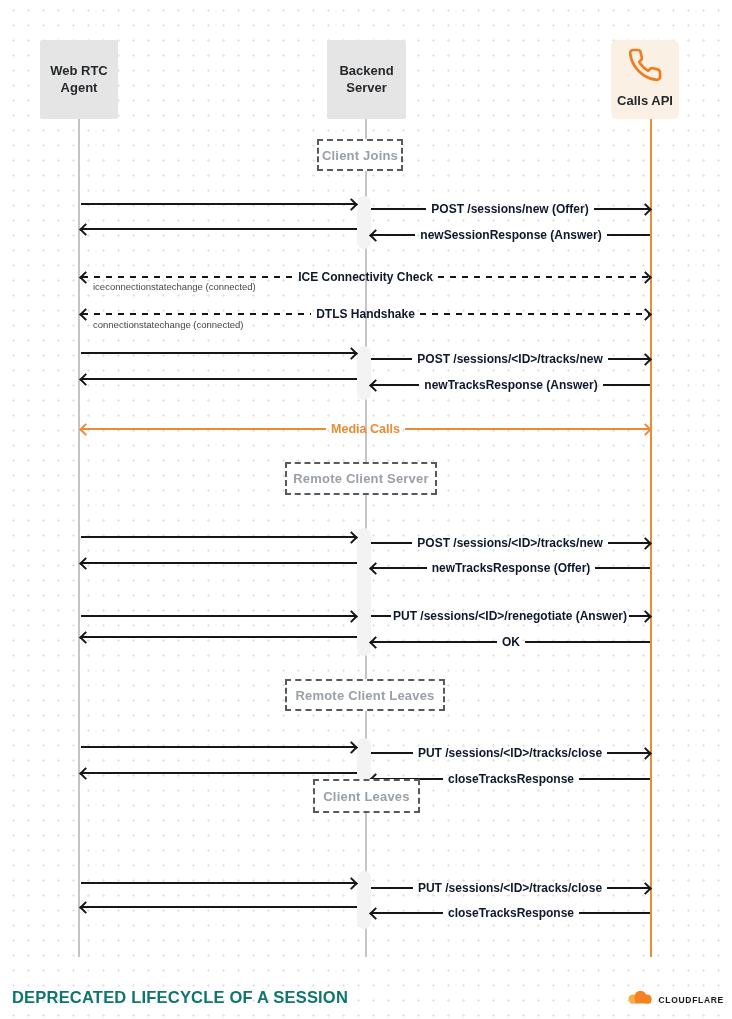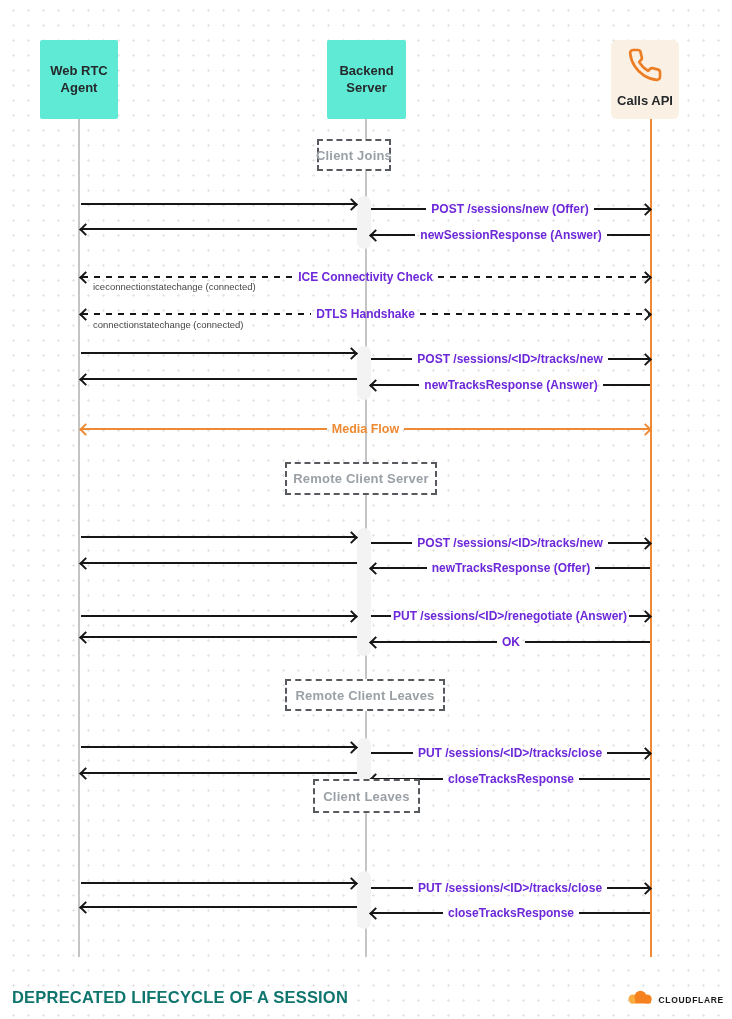--- a/index.html
+++ b/index.html
@@ -6,40 +6,40 @@
   body{
     width:732px;height:1019px;position:relative;overflow:hidden;
     font-family:"Liberation Sans", sans-serif;
     background-color:#ffffff;
     background-image:radial-gradient(#e5e5e5 1.1px, transparent 1.3px);
     background-size:15px 15px;
     background-position:6px 18px;
   }
   .actor{
     position:absolute;top:40px;height:79px;z-index:3;
-    background:#5eead4;border-radius:2px;
+    background:#e5e5e5;border-radius:2px;
     display:flex;align-items:center;justify-content:center;
     text-align:center;font-weight:bold;font-size:13px;color:#26292c;line-height:1.3;
   }
   .actor.calls{
     background:#faf1e4;border-radius:6px;
     flex-direction:column;justify-content:flex-start;padding-top:7px;box-sizing:border-box;gap:5px;
   }
   .life{position:absolute;top:119px;height:838px;width:2px;background:#c4c4c4;z-index:1;}
   .life.orange{background:#ed8a33;}
   .bar{position:absolute;left:357px;width:14px;background:#f3f3f4;border-radius:7px;z-index:2;}
   .seg{position:absolute;display:flex;align-items:center;height:0;z-index:4;}
   .ln{height:2.4px;background:#161616;}
   .f{flex:1;}
   .mw{min-width:5px;}
   .dash{background:repeating-linear-gradient(90deg,#161616 0 6px,transparent 6px 12px);}
   .chev{width:9px;height:9px;flex:none;box-sizing:border-box;}
   .chev.r{border-top:2.4px solid #161616;border-right:2.4px solid #161616;transform:rotate(45deg);margin-left:-8px;}
   .chev.l{border-top:2.4px solid #161616;border-left:2.4px solid #161616;transform:rotate(-45deg);margin-right:-8px;}
-  .lbl{font-weight:bold;font-size:12px;color:#6d28d9;padding:0 5px;white-space:nowrap;line-height:1;}
+  .lbl{font-weight:bold;font-size:12px;color:#0f172a;padding:0 5px;white-space:nowrap;line-height:1;}
   .orange .ln{background:#ed8a33;}
   .orange .chev.r{border-color:#ed8a33;}
   .orange .chev.l{border-color:#ed8a33;}
   .orange .lbl{color:#ed8a33;font-size:12.5px;}
   .note{position:absolute;font-size:9.5px;color:#474747;white-space:nowrap;z-index:4;}
   .phase{
     position:absolute;z-index:5;background:#ffffff;border:2px dashed #565a5e;
     color:#9aa0a6;font-size:13px;font-weight:600;letter-spacing:.2px;
     display:flex;align-items:center;justify-content:center;white-space:nowrap;box-sizing:border-box;
   }
@@ -69,21 +69,21 @@
 </div>
 <div class="actor calls" style="left:611px;width:68px">
   <span>
     <svg width="36" height="36" viewBox="0 0 24 24" fill="none" stroke="#ed7d23" stroke-width="1.8" stroke-linecap="round" stroke-linejoin="round">
       <path d="M22 16.92v3a2 2 0 0 1-2.18 2 19.79 19.79 0 0 1-8.63-3.07 19.5 19.5 0 0 1-6-6 19.79 19.79 0 0 1-3.07-8.67A2 2 0 0 1 4.11 2h3a2 2 0 0 1 2 1.72c.13.96.36 1.9.7 2.81a2 2 0 0 1-.45 2.11L8.09 9.91a16 16 0 0 0 6 6l1.27-1.27a2 2 0 0 1 2.11-.45c.91.34 1.85.57 2.81.7A2 2 0 0 1 22 16.92z"></path>
     </svg>
   </span>
   <span class="calls-label">Calls API</span>
 </div>
 
-<div class="phase" style="left:317px;top:139px;width:74px;height:32px">
+<div class="phase" style="left:317px;top:139px;width:86px;height:32px">
     <span>Client Joins</span>
   </div>
 <div class="phase" style="left:285px;top:462px;width:152px;height:33px">
     <span>Remote Client Server</span>
   </div>
 <div class="phase" style="left:285px;top:679px;width:160px;height:32px">
     <span>Remote Client Leaves</span>
   </div>
 <div class="phase" style="left:313px;top:779px;width:107px;height:34px">
     <span>Client Leaves</span>
@@ -147,21 +147,21 @@
     <span class="ln f mw"></span>
   </div>
 <div class="seg" style="left:81px;top:379px;width:276px">
     <span class="chev l"></span>
     <span class="ln f"></span>
   </div>
 
 <div class="seg orange" style="left:81px;top:429px;width:569px">
     <span class="chev l"></span>
     <span class="ln f"></span>
-    <span class="lbl">Media Flow</span>
+    <span class="lbl">Media Calls</span>
     <span class="ln f"></span>
     <span class="chev r"></span>
   </div>
 
 <div class="seg" style="left:81px;top:537px;width:275px">
     <span class="ln f"></span>
     <span class="chev r"></span>
   </div>
 <div class="seg" style="left:371px;top:543px;width:279px">
     <span class="ln f mw"></span>

